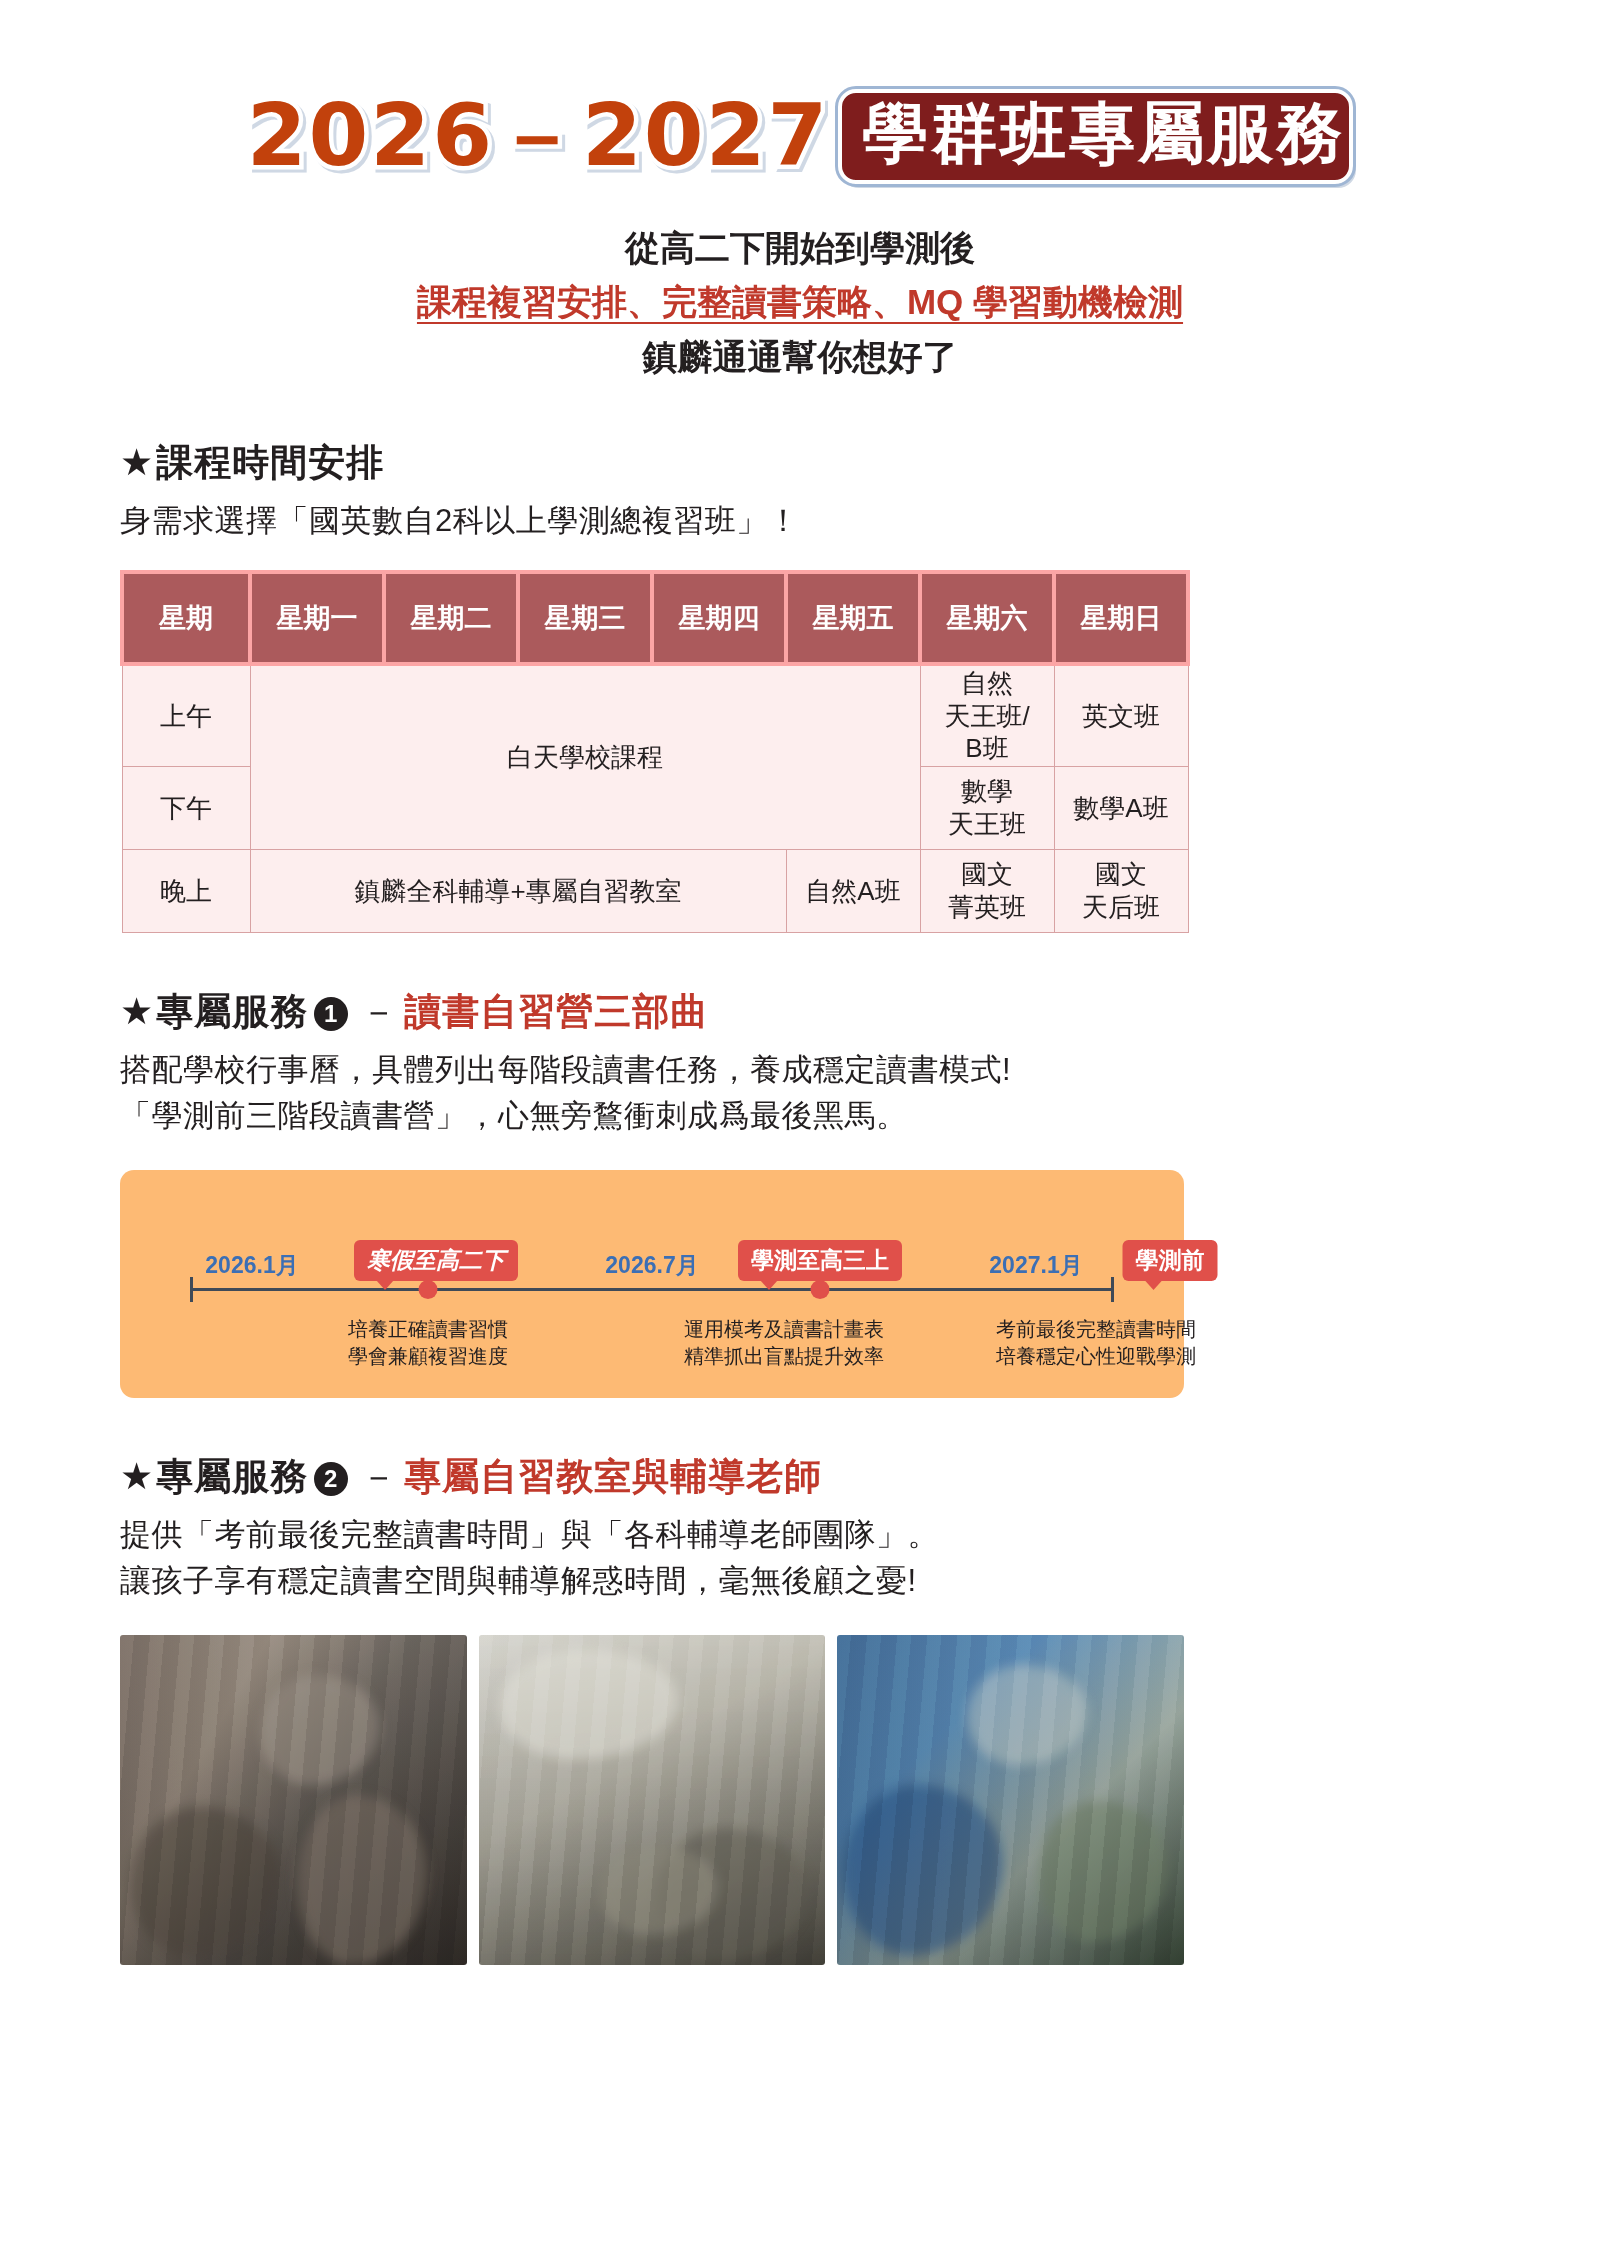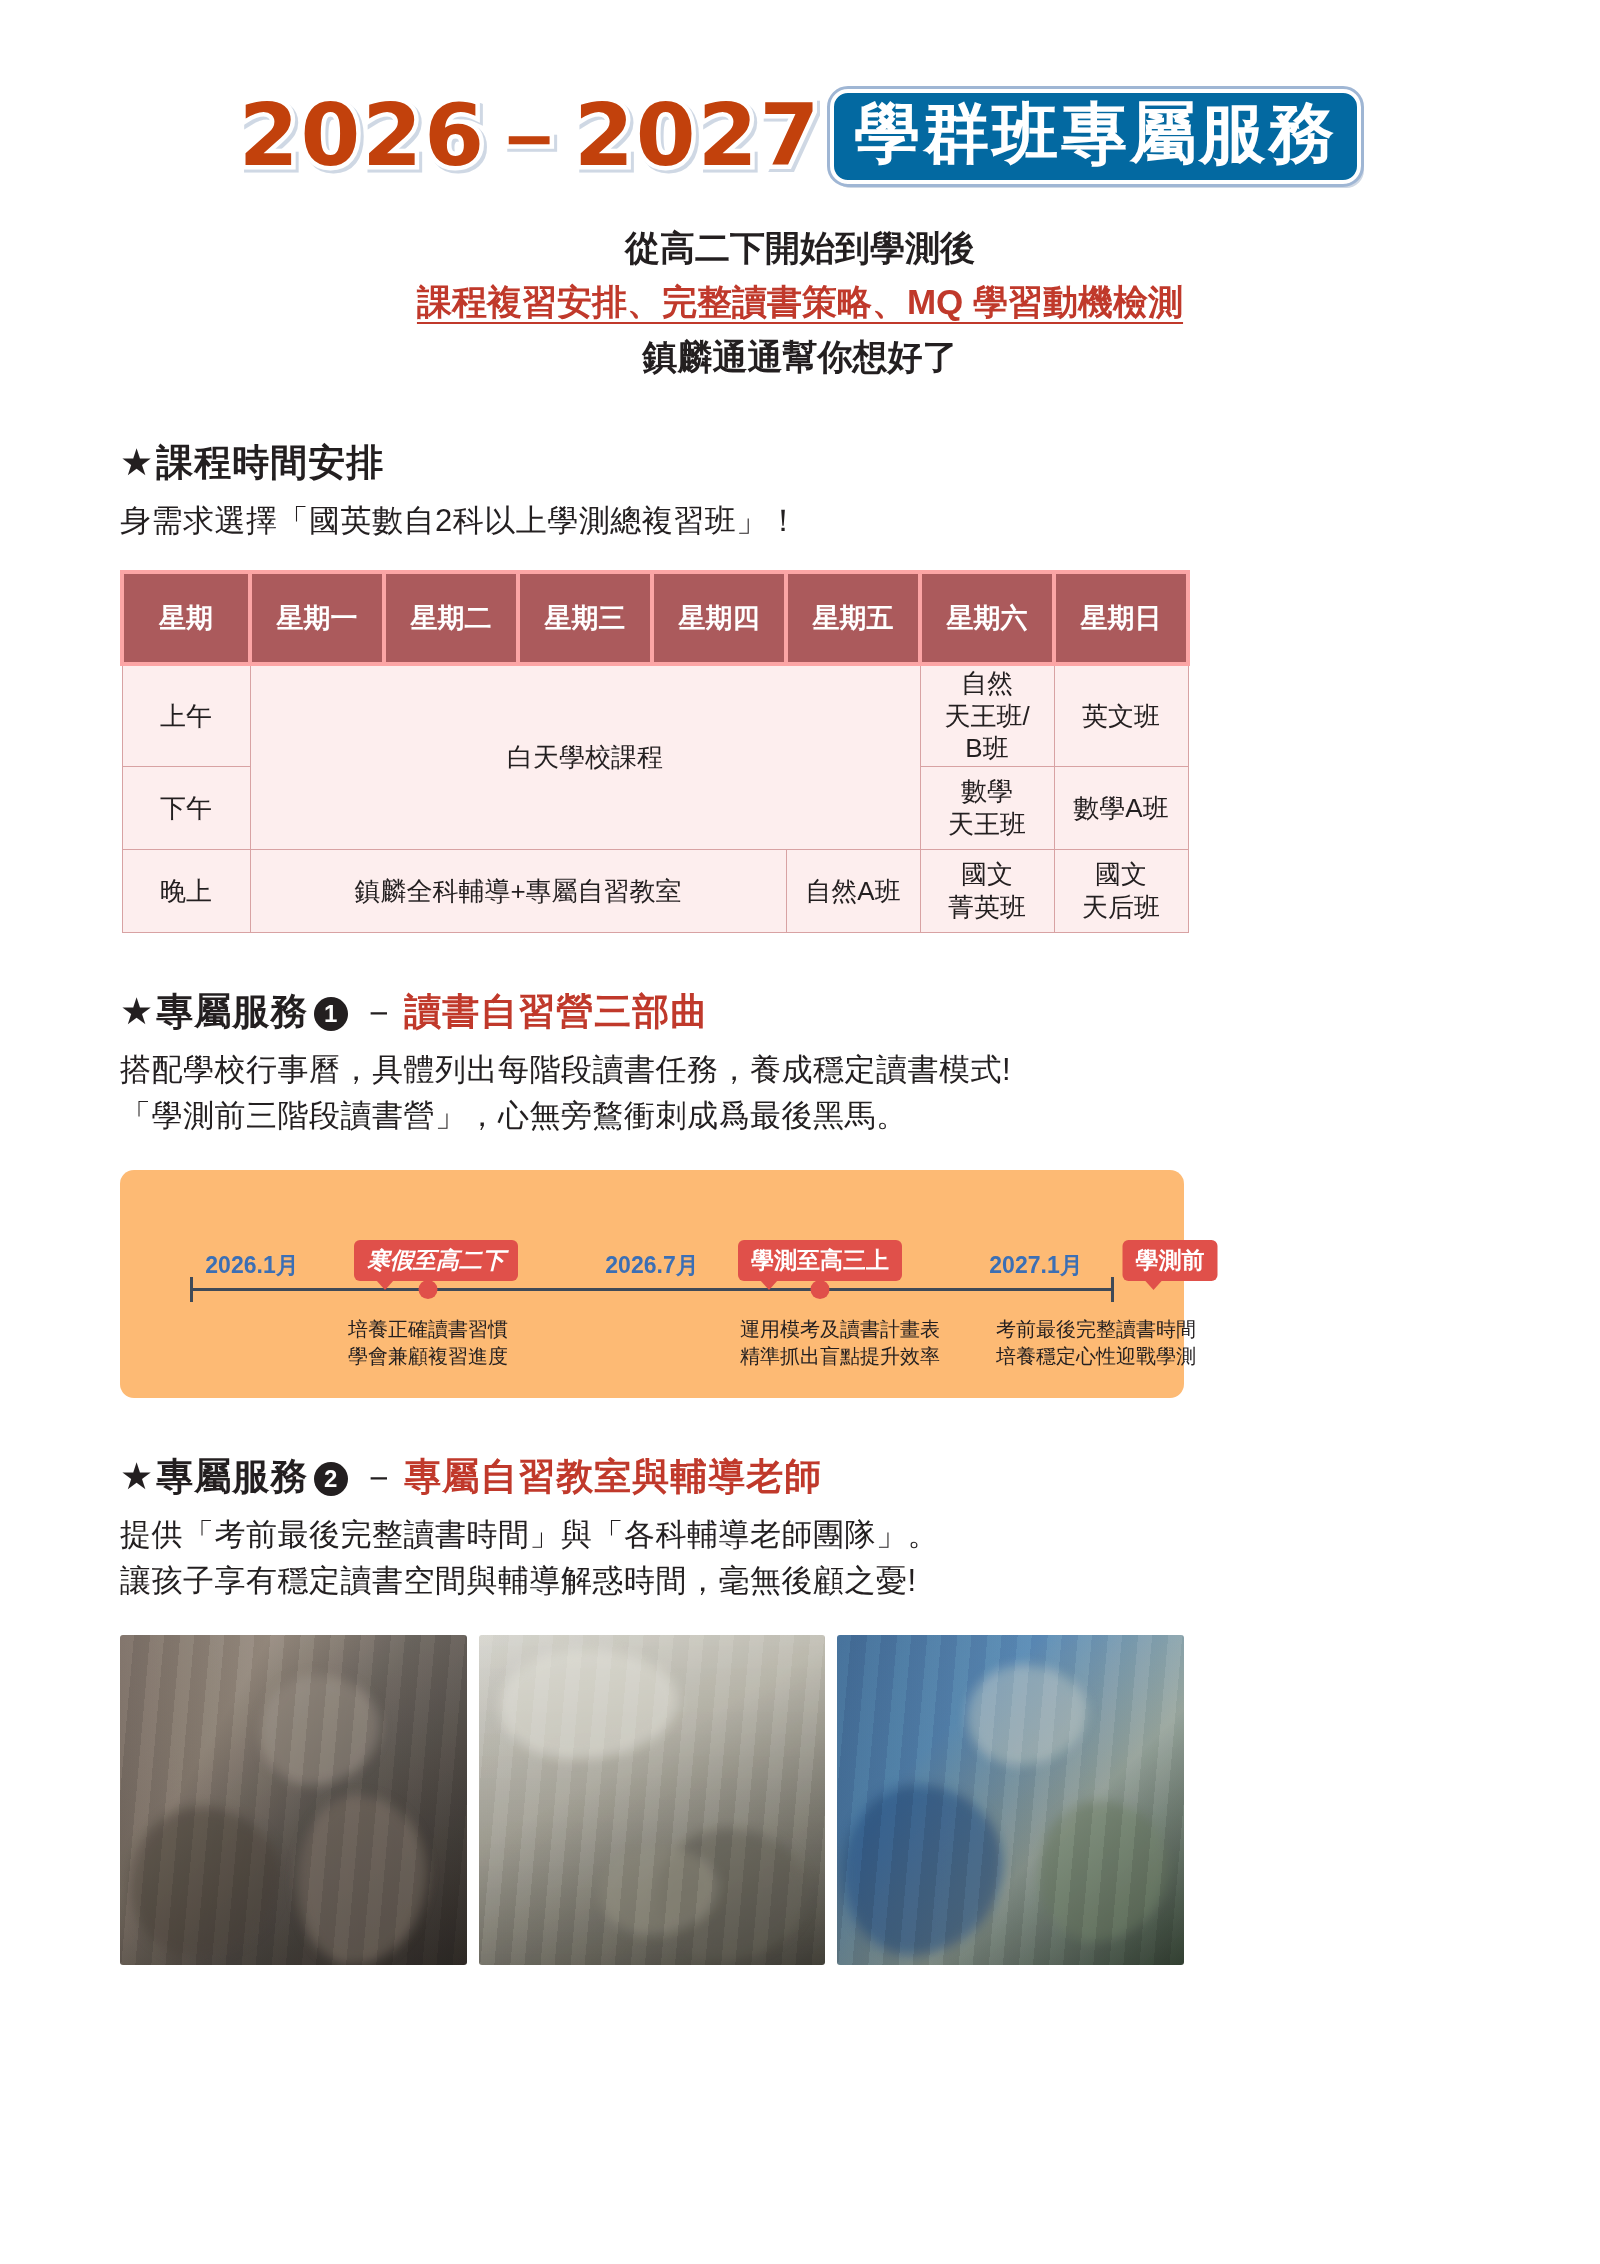--- a/index.html
+++ b/index.html
@@ -41,23 +41,23 @@
     -webkit-text-stroke: 9px #ffffff;
     paint-order: stroke fill;
     position: relative;
     font-family: "DejaVu Sans", sans-serif;
     filter: drop-shadow(3px 3px 0 #cfd8e4);
   }
   .title-badge {
     font-size: 66px;
     font-weight: bold;
     color: #ffffff;
-    background: #0369a1;
+    background: #7f1d1d;
     border-radius: 18px;
-    padding: 6px 20px 12px 20px;
+    padding: 6px 4px 12px 20px;
     margin-left: 9px;
     letter-spacing: 3px;
     line-height: 1.05;
     box-shadow: 3px 4px 0 #cfd8e4;
     border: 4px solid #ffffff;
     outline: 3px solid #9fb6d4;
   }
   .subtitle {
     margin-top: 26px;
     line-height: 1.55;
@@ -368,21 +368,21 @@
         <div class="tl-tag" style="left:276px;font-style:italic;">寒假至高二下</div>
         <div class="tl-dot" style="left:268px;"></div>
         <div class="tl-desc" style="left:268px;">
           <div>培養正確讀書習慣</div>
           <div>學會兼顧複習進度</div>
         </div>
 
         <div class="tl-month" style="left:492px;">2026.7月</div>
         <div class="tl-tag" style="left:660px;">學測至高三上</div>
         <div class="tl-dot" style="left:660px;"></div>
-        <div class="tl-desc" style="left:680px;">
+        <div class="tl-desc" style="left:624px;">
           <div>運用模考及讀書計畫表</div>
           <div>精準抓出盲點提升效率</div>
         </div>
 
         <div class="tl-month" style="left:876px;">2027.1月</div>
         <div class="tl-tag" style="left:1010px;">學測前</div>
         <div class="tl-desc" style="left:936px;">
           <div>考前最後完整讀書時間</div>
           <div>培養穩定心性迎戰學測</div>
         </div>

